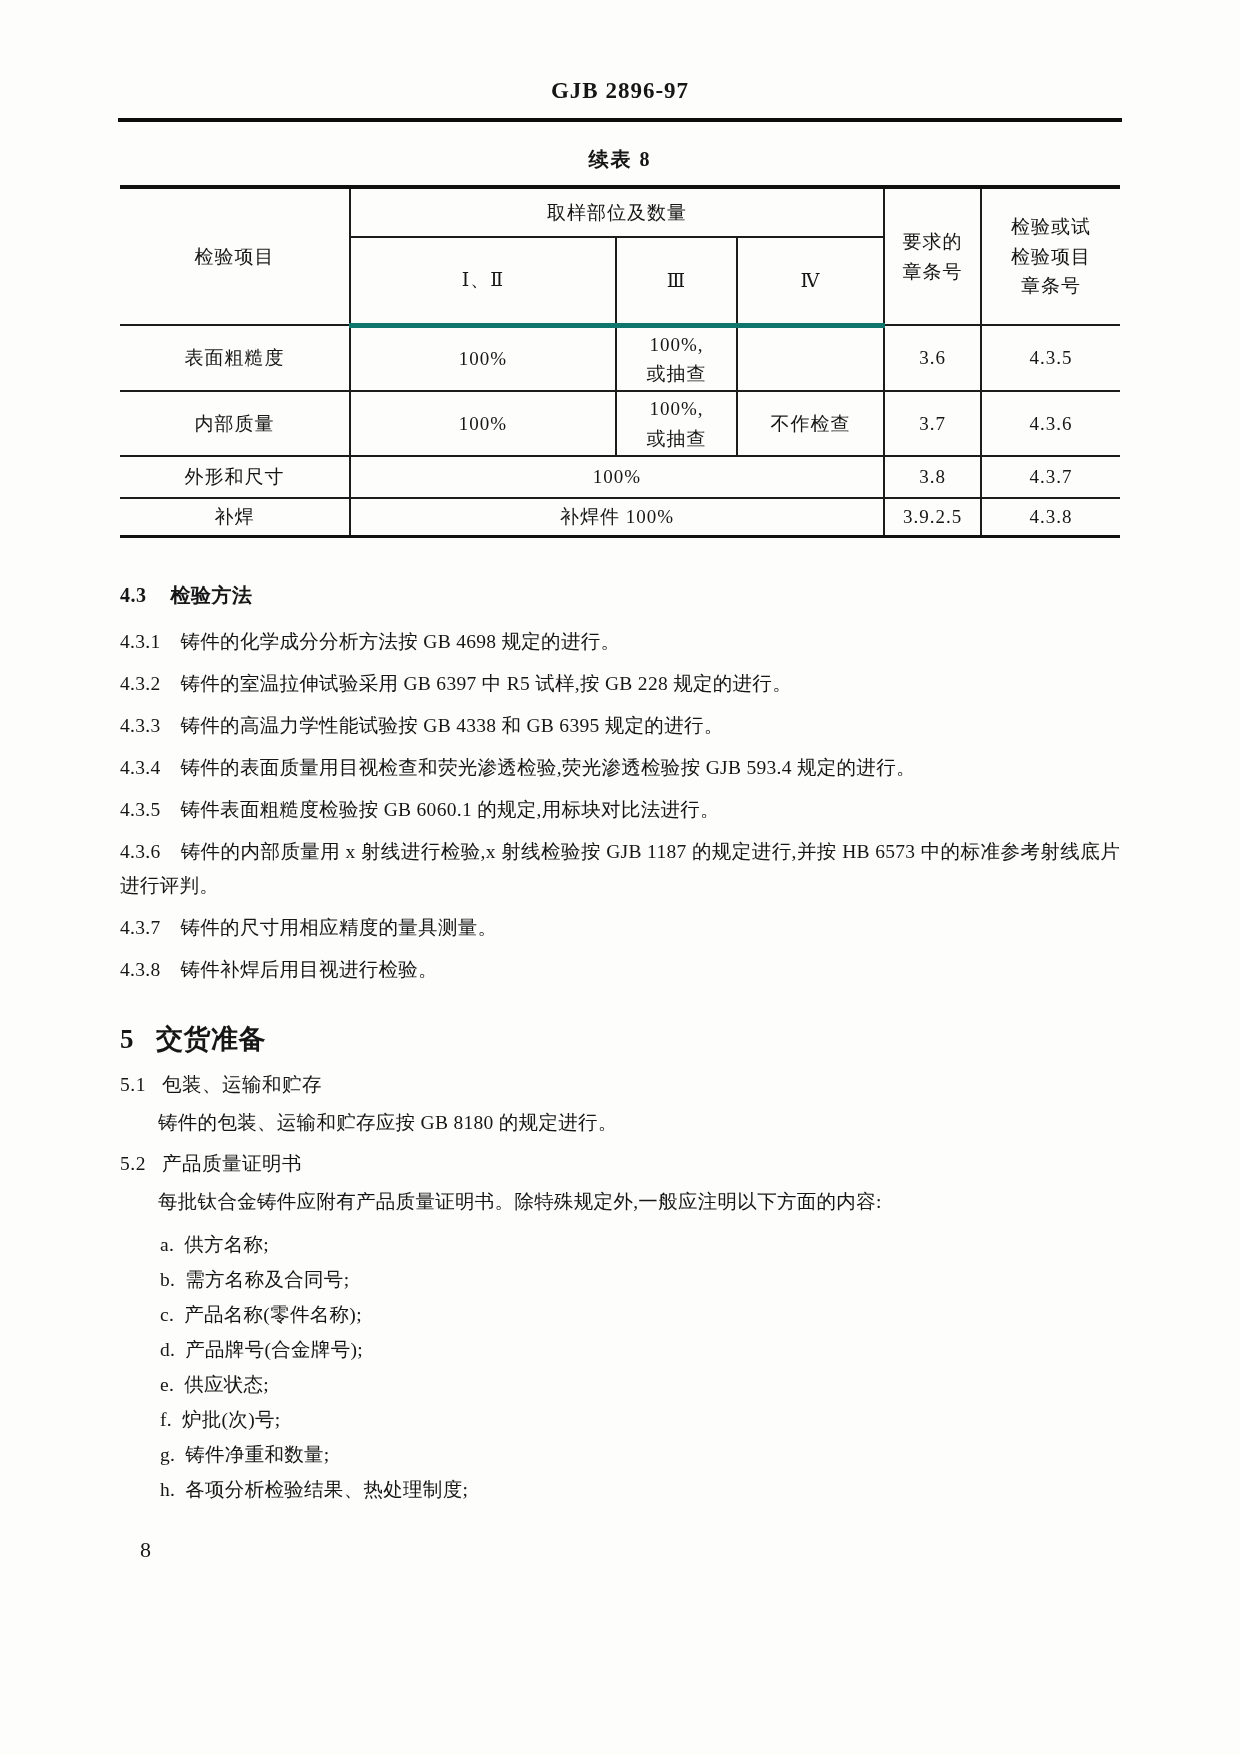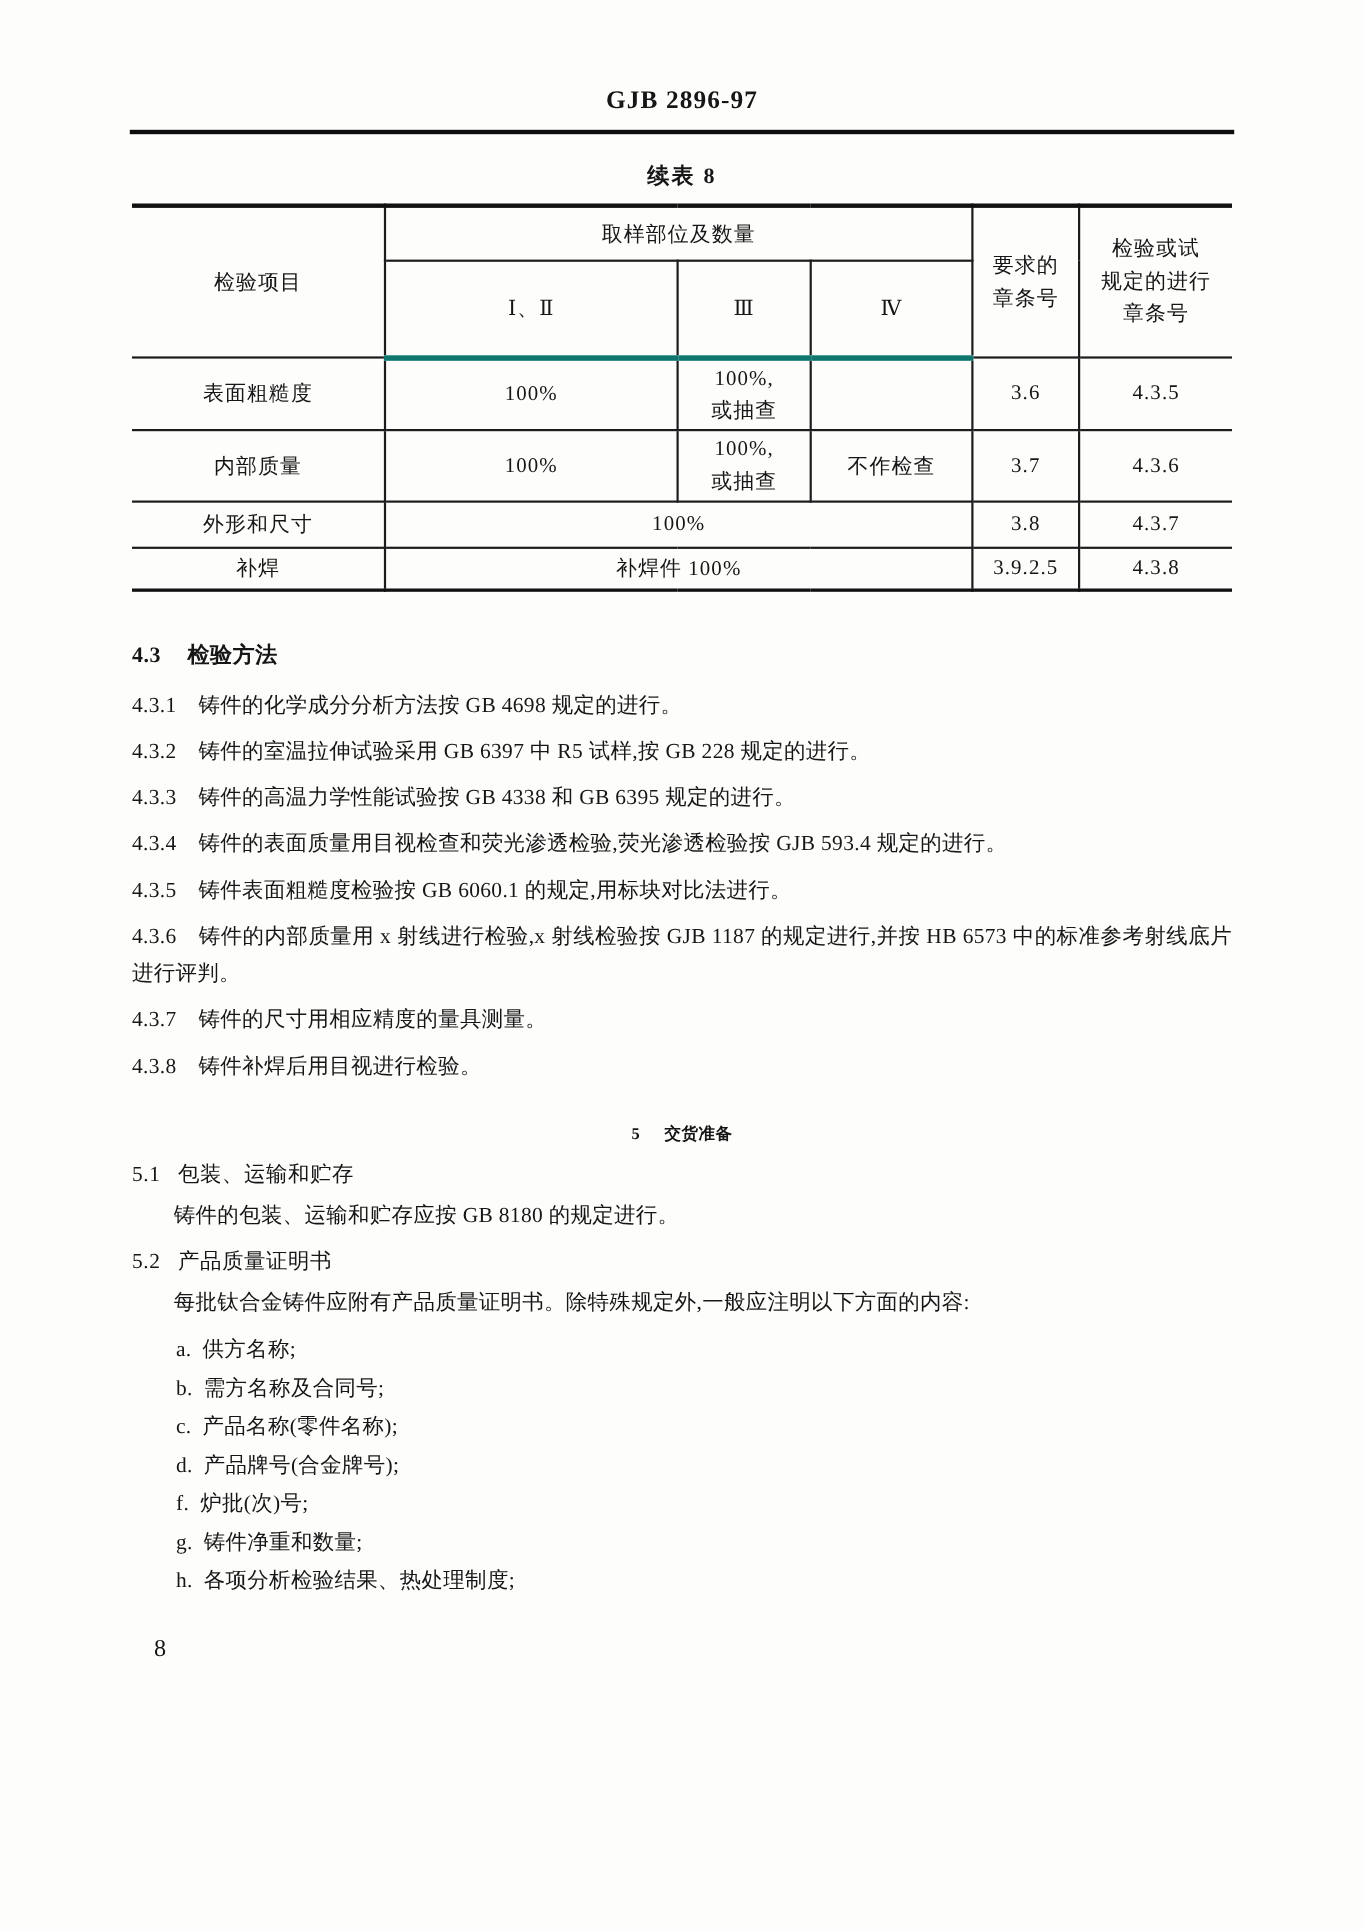--- a/index.html
+++ b/index.html
@@ -75,25 +75,24 @@
   p.clause {
     line-height: 34px;
     margin-bottom: 8px;
     text-align: justify;
     letter-spacing: 0.3px;
   }
   p.clause .num { font-weight: normal; margin-right: 20px; }
 
   .sec-head {
     font-weight: bold;
-    font-size: 15px;
+    font-size: 27px;
     margin-top: 34px;
     margin-bottom: 14px;
     letter-spacing: 0.5px;
-    text-align: center;
   }
   .sec-head .num { margin-right: 22px; }
   .sub-head {
     font-weight: normal;
     font-size: 19.5px;
     margin-top: 10px;
     margin-bottom: 8px;
     letter-spacing: 0.5px;
   }
   .sub-head .num { margin-right: 16px; }
@@ -136,21 +135,21 @@
           <col style="width:97px">
           <col style="width:139px">
       </colgroup>
       <tbody>
         <tr class="hrow1">
           <td rowspan="2" class="no-left">检验项目</td>
           <td colspan="3">取样部位及数量</td>
           <td rowspan="2" class="pre">要求的
 章条号</td>
           <td rowspan="2" class="pre no-right">检验或试
-规定的进行
+检验项目
 章条号</td>
         </tr>
         <tr class="hdr2">
           <td>Ⅰ、Ⅱ</td>
           <td>Ⅲ</td>
           <td>Ⅳ</td>
         </tr>
 
         <tr class="r1">
           <td class="no-left">表面粗糙度</td>
@@ -212,20 +211,21 @@
       <div class="sub-head">
         <span class="num">5.2</span><span>产品质量证明书</span>
       </div>
       <p class="indented">每批钛合金铸件应附有产品质量证明书。除特殊规定外,一般应注明以下方面的内容:</p>
 
       <ul class="cert-list">
         <li><span class="letter">a.</span><span>供方名称;</span></li>
         <li><span class="letter">b.</span><span>需方名称及合同号;</span></li>
         <li><span class="letter">c.</span><span>产品名称(零件名称);</span></li>
         <li><span class="letter">d.</span><span>产品牌号(合金牌号);</span></li>
+        <li><span class="letter">e.</span><span>供应状态;</span></li>
         <li><span class="letter">f.</span><span>炉批(次)号;</span></li>
         <li><span class="letter">g.</span><span>铸件净重和数量;</span></li>
         <li><span class="letter">h.</span><span>各项分析检验结果、热处理制度;</span></li>
       </ul>
 
       <div class="page-number">8</div>
     </div>
   </div>
 </div>
 

